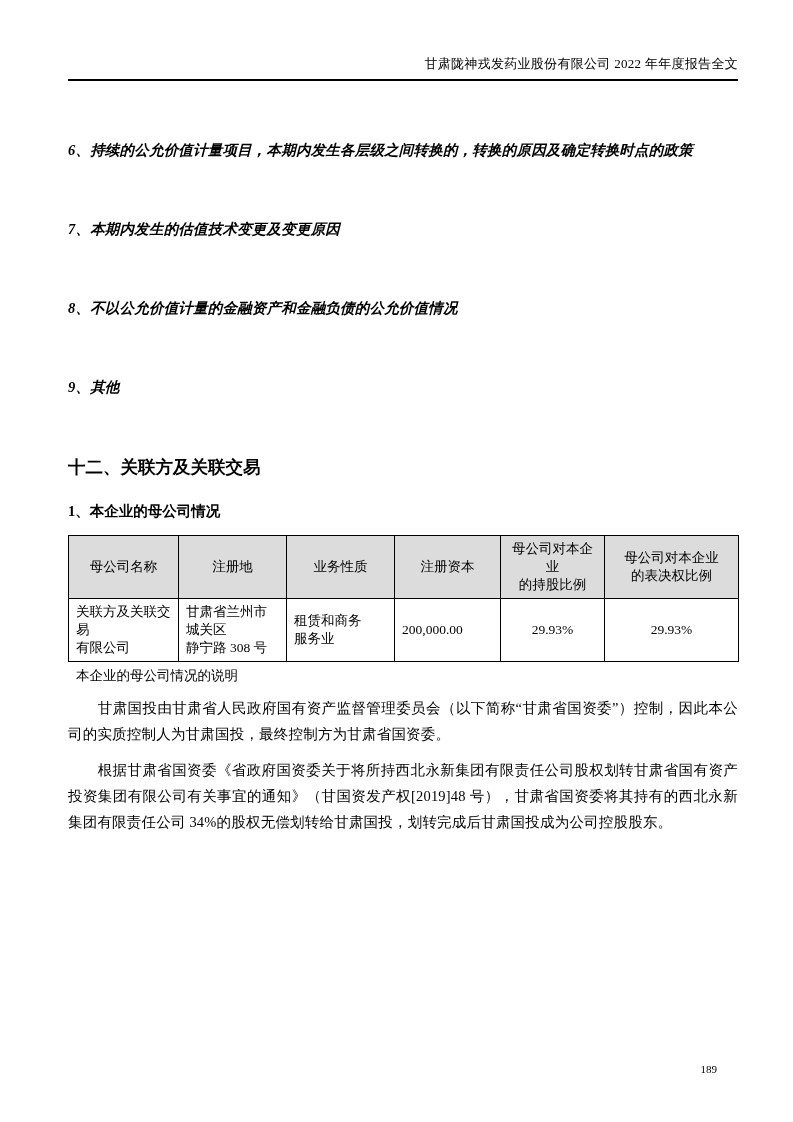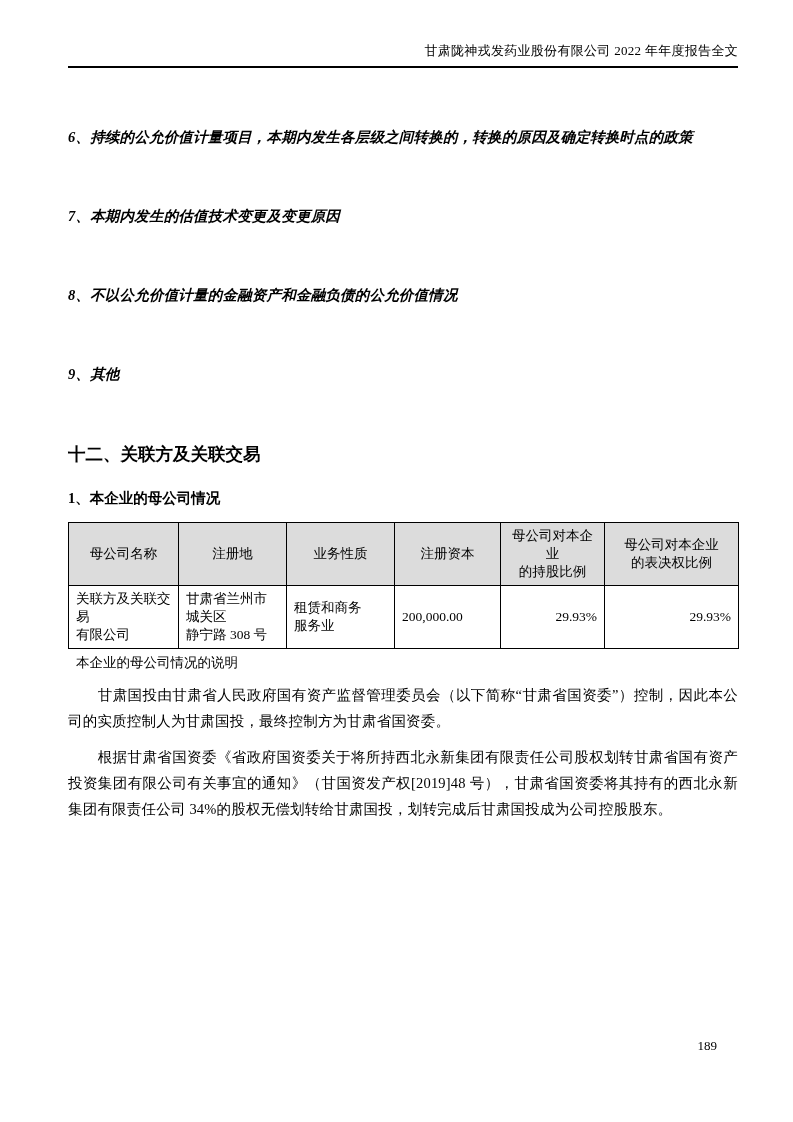--- a/index.html
+++ b/index.html
@@ -12,21 +12,21 @@
     font-family: "Liberation Serif", "DejaVu Serif", serif;
     overflow: hidden;
   }
   .content {
     position: absolute;
     left: 68px;
     top: 0;
     width: 670px;
   }
   .doc-header {
-    padding-top: 42px;
+    padding-top: 55px;
     padding-bottom: 6px;
     text-align: right;
     font-size: 13px;
     letter-spacing: 0.3px;
     border-bottom: 2px solid #000000;
   }
   .h-item {
     margin: 0;
     font-size: 14.5px;
     font-weight: bold;
@@ -63,40 +63,40 @@
     overflow: hidden;
   }
   table.parent-table th {
     background: #dcdcdc;
     text-align: center;
     height: 32px;
     vertical-align: middle;
   }
   table.parent-table td { height: 52px; vertical-align: middle; }
   td.al { text-align: left; }
-  td.ar { text-align: right; }
+  td.ar { text-align: center; }
   .table-note {
     margin-top: 5px;
     font-size: 13.5px;
     line-height: 18px;
     margin-left: 8px;
   }
   .body-para {
     margin: 10px 0 0 0;
     font-size: 14.5px;
     line-height: 26px;
     text-align: justify;
     text-indent: 2.05em;
     letter-spacing: 0.2px;
   }
   .page-number {
     position: absolute;
     right: 76px;
-    bottom: 68px;
-    font-size: 13px;
+    bottom: 47px;
+    font-size: 11px;
   }
 </style>
 </head>
 <body>
 
 <div class="page">
   <div class="content">
 
     <div class="doc-header">甘肃陇神戎发药业股份有限公司 2022 年年度报告全文</div>
 

